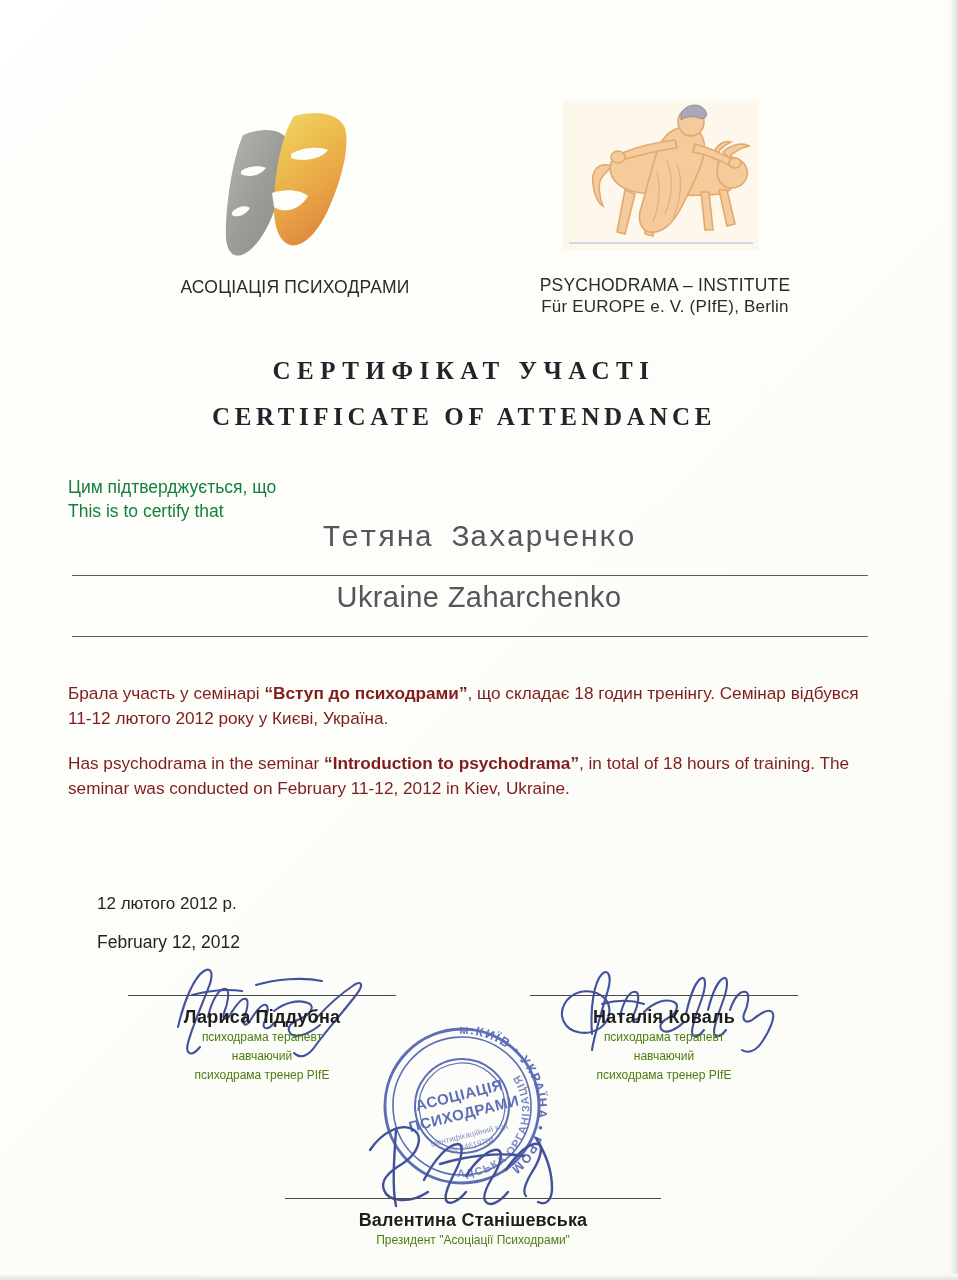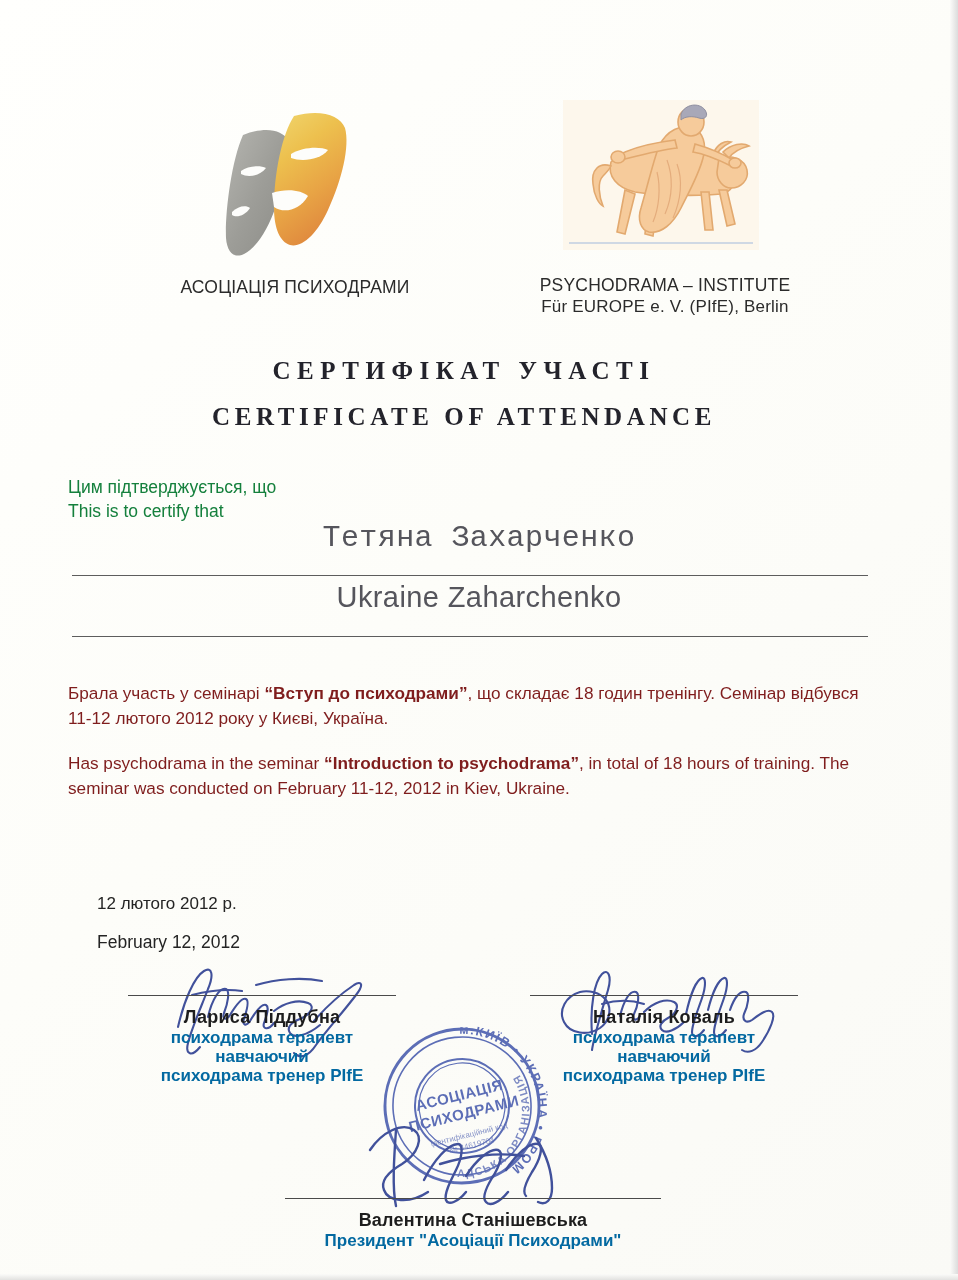--- a/index.html
+++ b/index.html
@@ -100,21 +100,21 @@
 
   
   .sigblock{position:absolute;text-align:center;}
   .sig-left{left:128px;top:995px;width:268px;}
   .sig-right{left:530px;top:995px;width:268px;}
   .sig-bottom{left:285px;top:1198px;width:376px;}
   .sigrule{border-top:1px solid #4a4a4a;height:0;width:100%;}
   .sig-name{
     margin-top:11px;font-size:18px;font-weight:700;color:#1d1d1d;letter-spacing:.2px;
   }
-  .sig-role{font-size:17px;line-height:19px;color:#0369a1;font-weight:bold;}
+  .sig-role{font-size:12px;line-height:19px;color:#4d7c0f;}
 
   .sig-ink{
     position:absolute;pointer-events:none;
   }
 
   
   .stamp{
     position:absolute;left:372px;top:1018px;width:180px;height:172px;
     pointer-events:none;
   }

